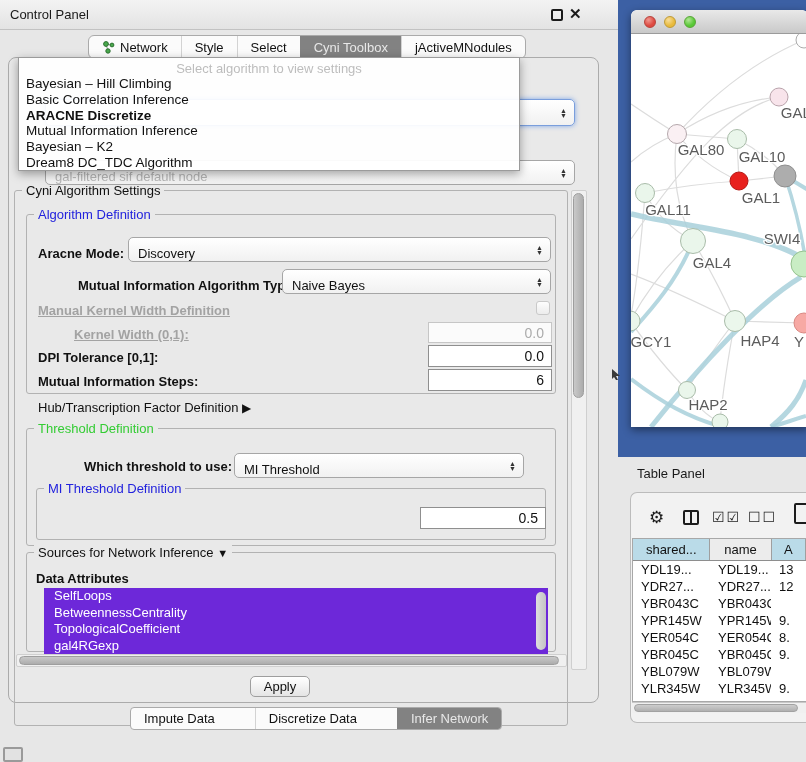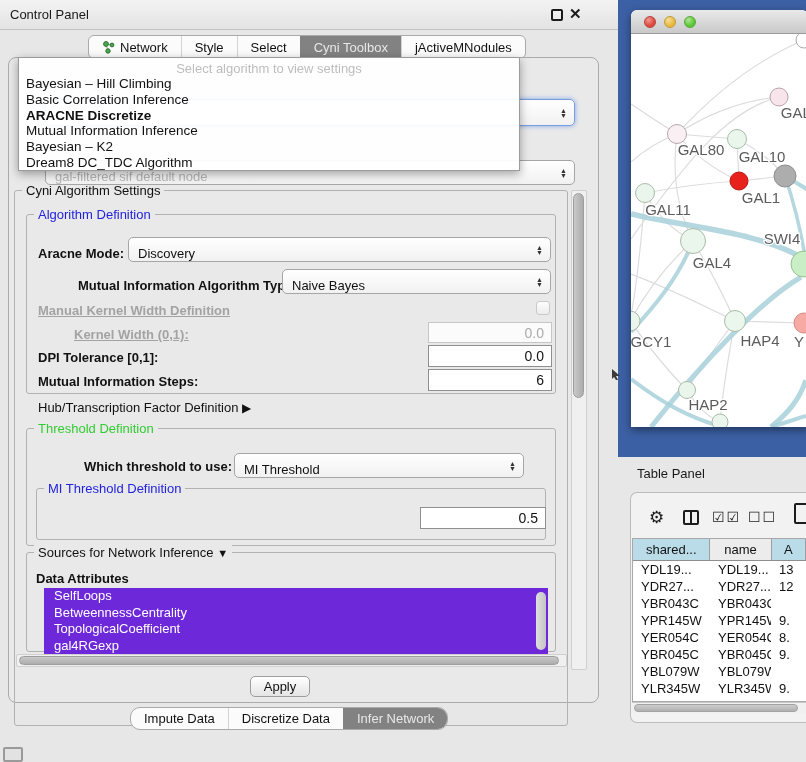--- a/index.html
+++ b/index.html
@@ -81,21 +81,21 @@
   #set-vthumb { left:573px; top:193px; width:11px; height:205px; }
   #set-htrack { left:16px; top:654px; width:551px; height:13px; }
   #set-hthumb { left:19px; top:656px; width:540px; height:9px;
     background:linear-gradient(#C9C9C9,#ACACAC); }
 
   .btn { border:1px solid #9E9E9E; border-radius:5px; background:linear-gradient(#FFFFFF,#E4E4E4);
     font-size:13px; color:#111; display:flex; align-items:center; justify-content:center;margin-left:8px; }
   #apply-btn { left:242px; top:676px; width:60px; height:21px; }
 
   #bottom-tabs { left:130px; top:707px; height:23px; display:flex;
-    border:1px solid #AAAAAA; border-radius:10px; background:#FBFBFB; overflow:hidden; }
+    border:1px solid #AAAAAA; border-radius:4px; background:#FBFBFB; overflow:hidden;gap:27px; }
 
   #cp-mini-icon { left:3px; top:747px; width:20px; height:15px; border:2px solid #9A9A9A;
     border-radius:2px; background:#E2E2E2; }
 
   
   #desktop { left:618px; top:0; width:188px; height:457px; background:#3C60A4; }
   #net-window { left:631px; top:10px; width:177px; height:417px; background:#FFFFFF;
     border-radius:6px 6px 0 0; box-shadow:0 3px 8px rgba(0,0,0,.45); overflow:hidden; }
   #net-titlebar { left:0; top:0; width:177px; height:24px;
     background:linear-gradient(#E9E9E9,#C9C9C9); border-bottom:1px solid #9B9B9B;

